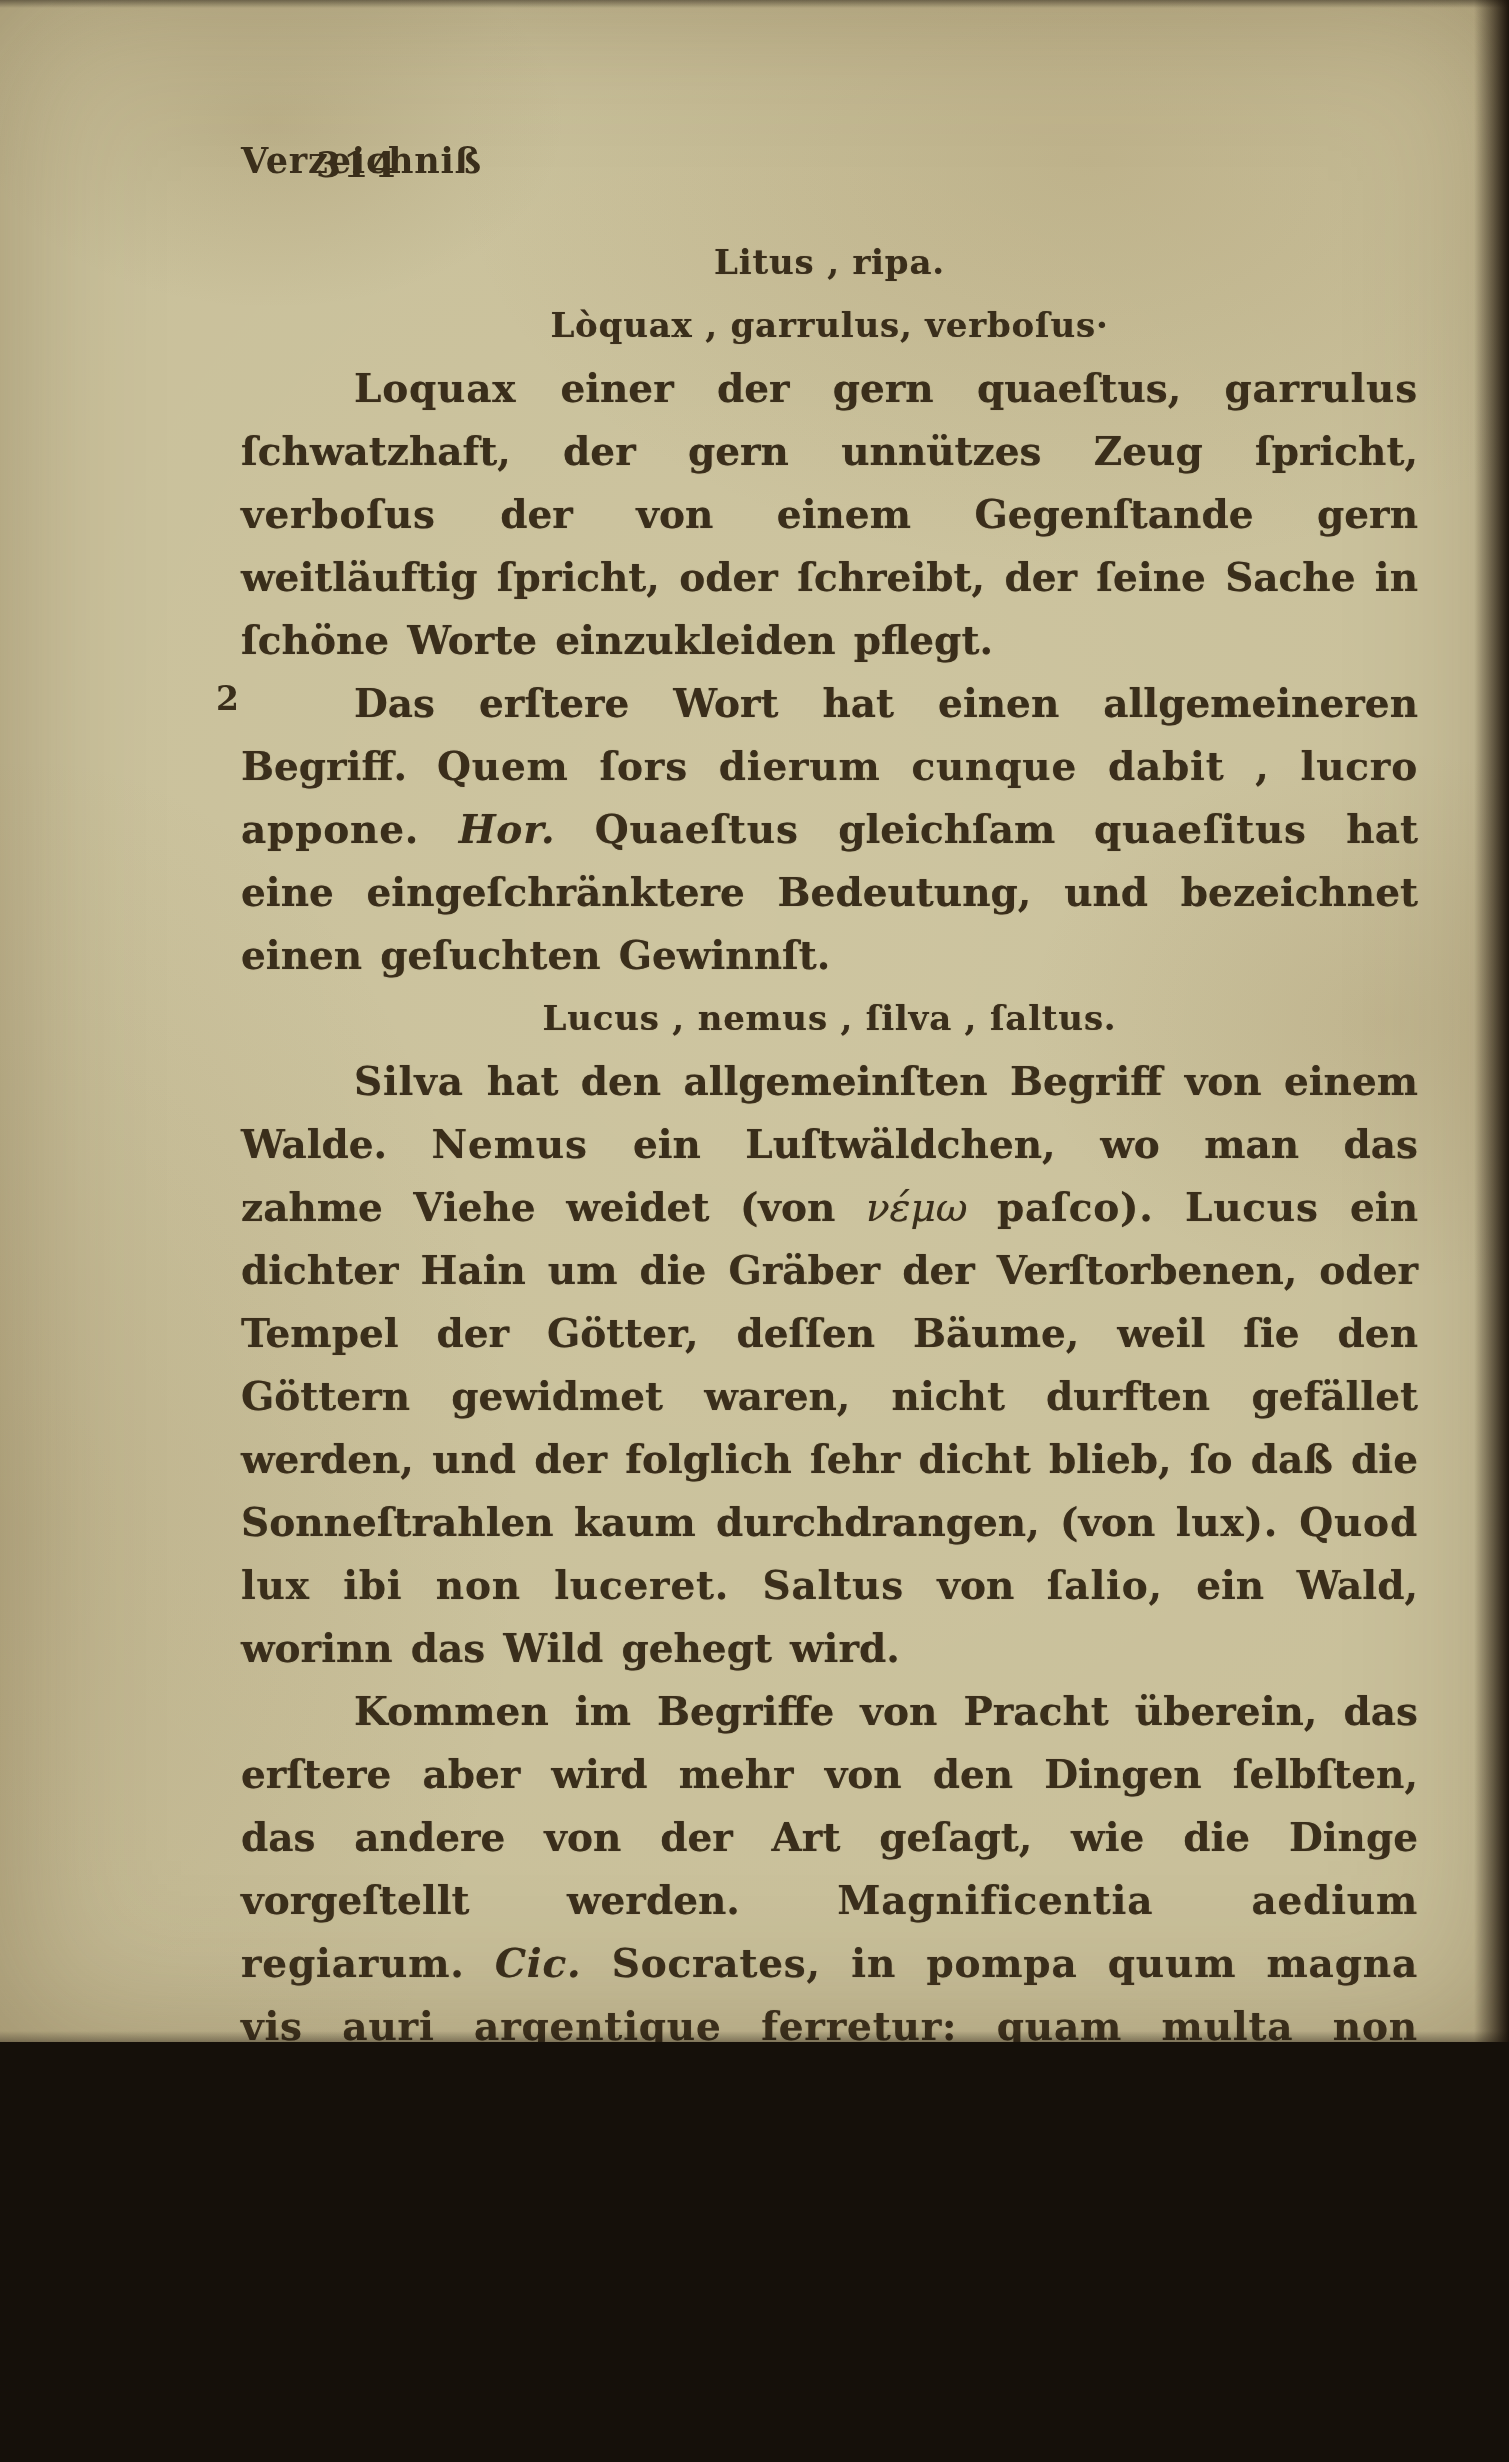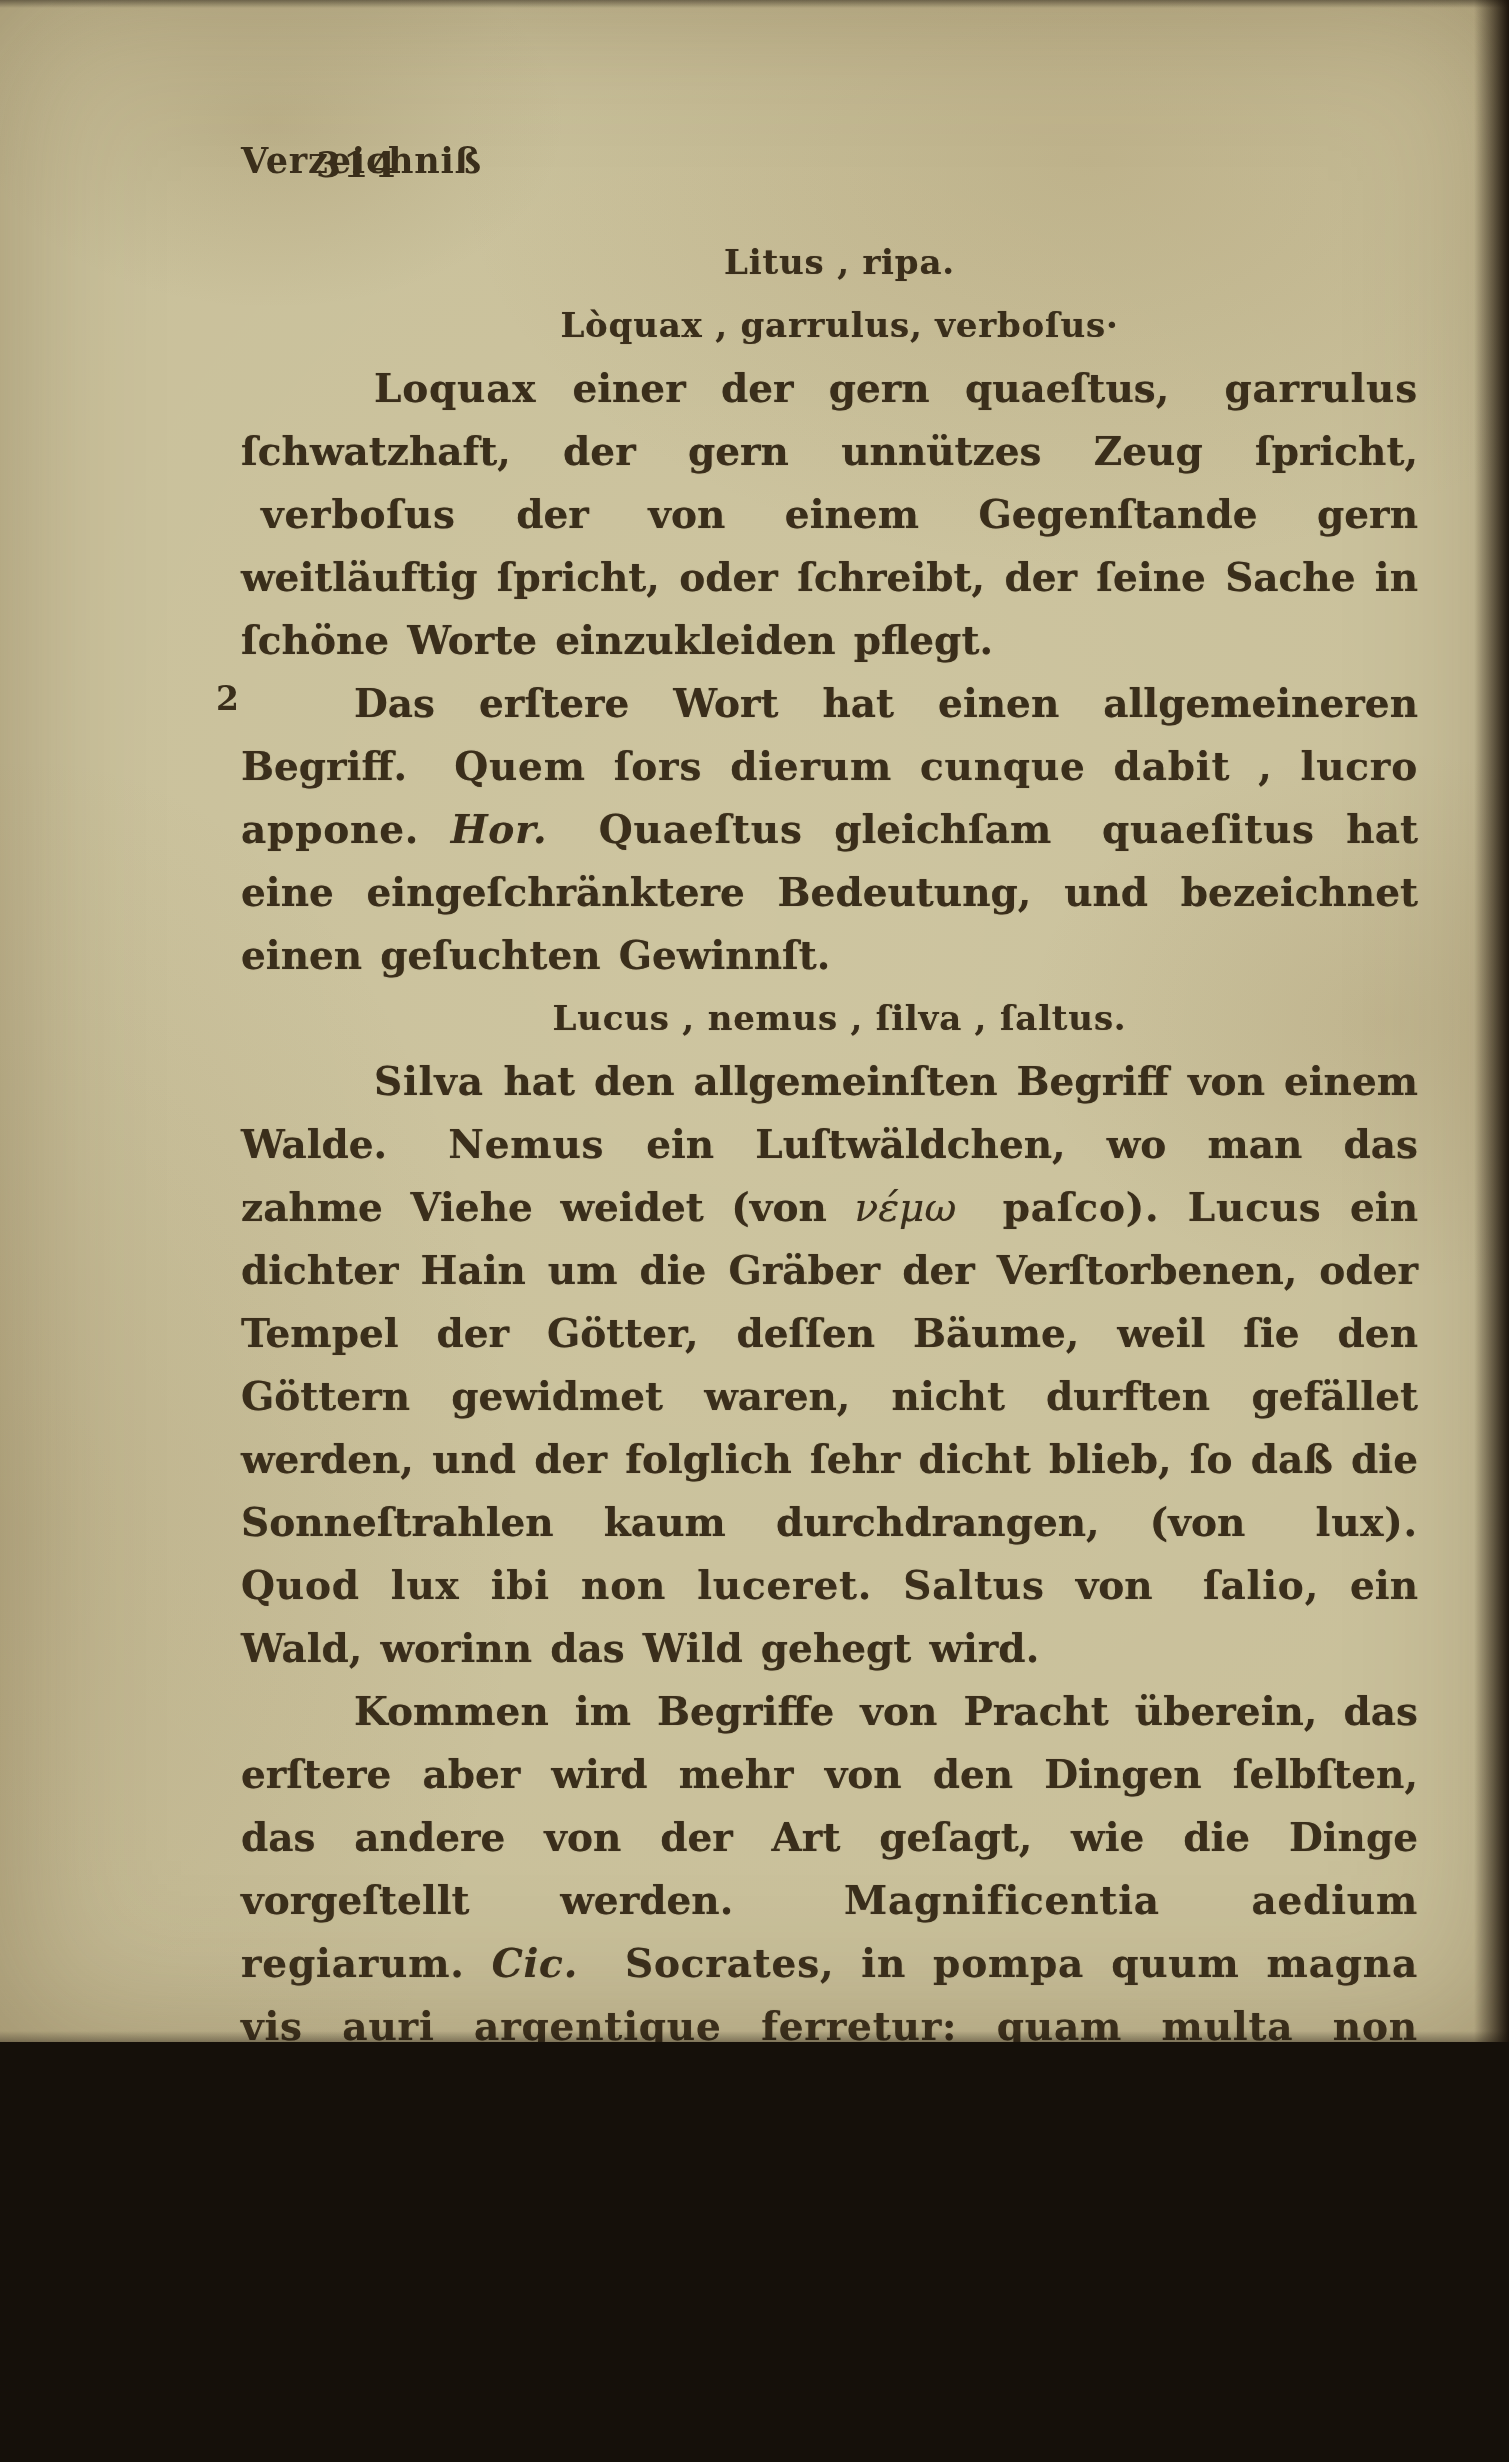--- a/index.html
+++ b/index.html
@@ -38,21 +38,21 @@
     position:absolute;top:231px;left:241px;width:1177px;
     font-size:39px;line-height:63px;text-align:justify;
     text-shadow:0 0 0.8px rgba(58,46,27,.55);
   }
   .entry-heading{
     text-align:center;text-indent:0;
     font-size:34px;letter-spacing:1.9px;font-weight:600;line-height:63px;
   }
   p.para{margin:0;text-indent:113px;word-spacing:4.5px;}
   .de{font-weight:700;}
-  .la{font-weight:600;letter-spacing:0.8px;margin-left:20px;}
+  .la{font-weight:600;letter-spacing:0.8px;}
   .lai{font-weight:600;font-style:italic;letter-spacing:0.8px;}
   .gr{font-style:italic;}
   .margin-mark{
     position:absolute;left:216px;top:679px;
     font-size:33px;font-weight:700;
   }
   .catchword-row{text-align:right;padding-right:113px;margin-top:6px;}
   .catchword-row span{font-weight:600;letter-spacing:0.8px;}
   .edge-right{
     position:absolute;top:0;right:0;bottom:0;width:35px;pointer-events:none;

